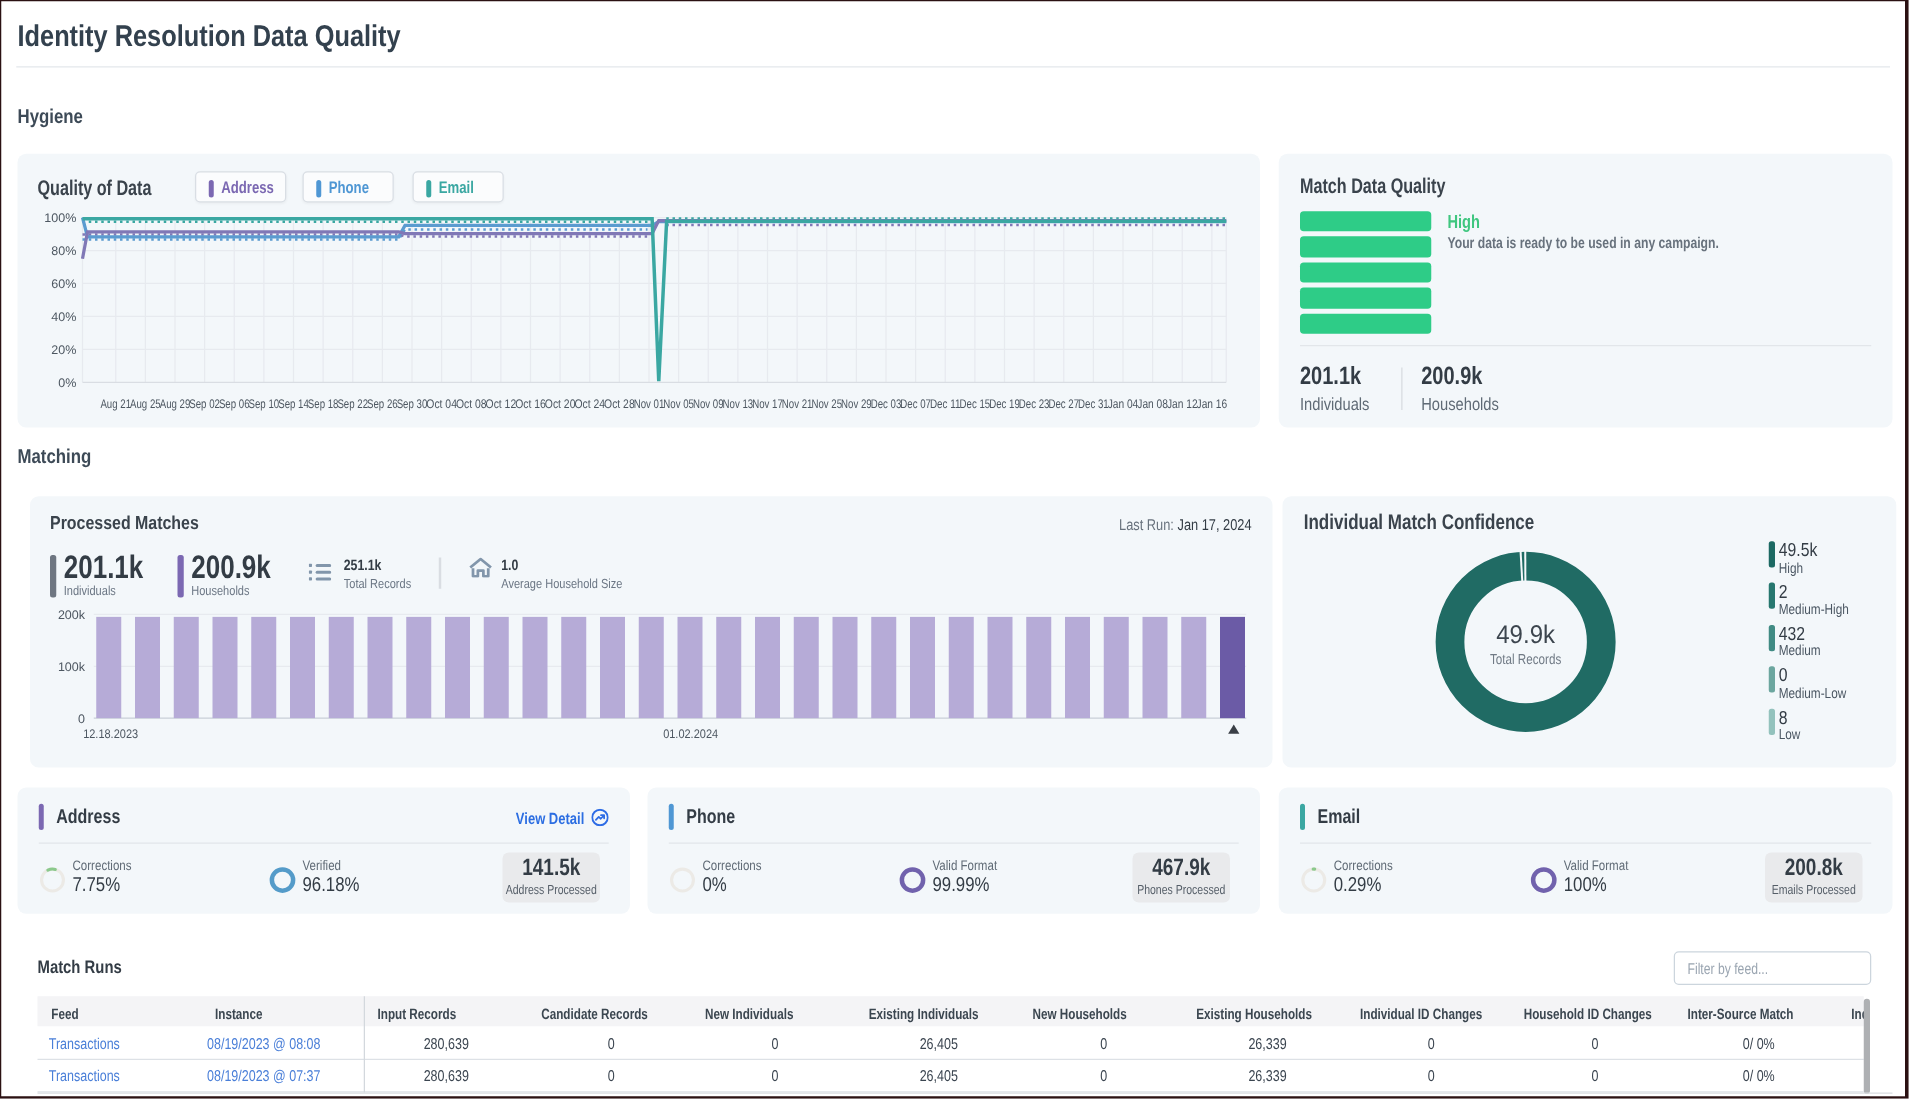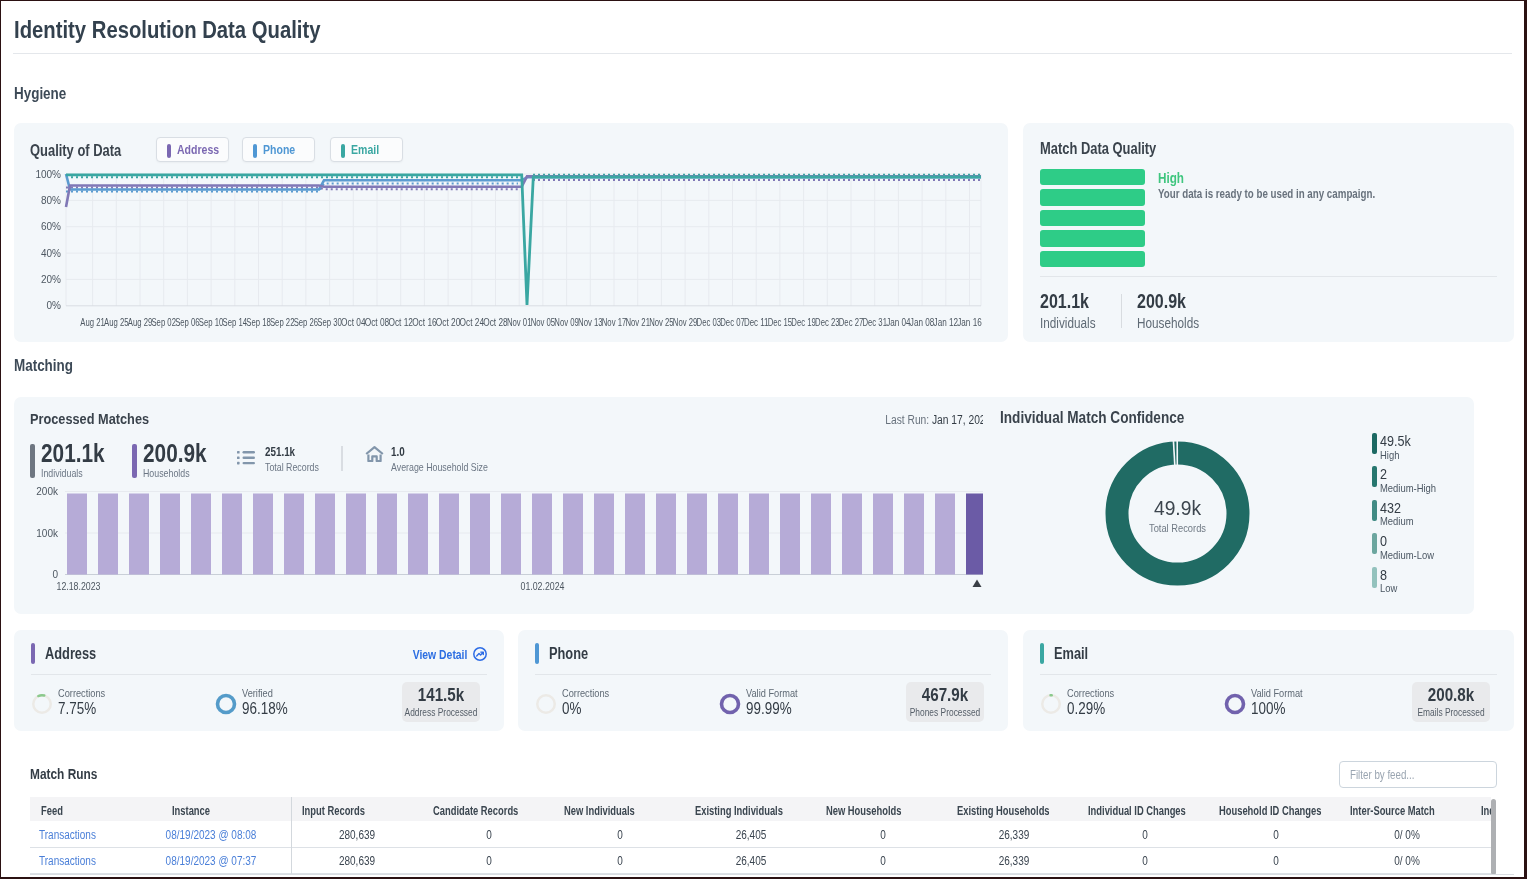--- a/index.html
+++ b/index.html
@@ -127,21 +127,21 @@
       <div class="abs" style="left:17px;top:127.5px;width:105px;height:16.5px;background:#2ecc87;border-radius:3px"></div>
       <div class="abs" style="left:135px;top:46px;font-size:15px;font-weight:700;color:#3fc67f;white-space:nowrap;transform:scaleX(0.78);transform-origin:0 50%;">High</div>
       <div class="abs" style="left:135px;top:64px;font-size:12.5px;font-weight:600;color:#68727d;white-space:nowrap;transform:scaleX(0.78);transform-origin:0 50%;">Your data is ready to be used in any campaign.</div>
       <div class="abs" style="left:17px;right:17px;top:153px;border-top:1px solid #e2e6ea"></div>
       <div class="abs" style="left:17px;top:167px;font-size:20px;font-weight:700;color:#333c45;white-space:nowrap;transform:scaleX(0.8);transform-origin:0 50%;">201.1k</div>
       <div class="abs" style="left:17px;top:192px;font-size:14px;font-weight:400;color:#5f6a75;white-space:nowrap;transform:scaleX(0.84);transform-origin:0 50%;">Individuals</div>
       <div class="abs" style="left:98px;top:171px;width:1px;height:34px;background:#d8dce0"></div>
       <div class="abs" style="left:114px;top:167px;font-size:20px;font-weight:700;color:#333c45;white-space:nowrap;transform:scaleX(0.8);transform-origin:0 50%;">200.9k</div>
       <div class="abs" style="left:114px;top:192px;font-size:14px;font-weight:400;color:#5f6a75;white-space:nowrap;transform:scaleX(0.84);transform-origin:0 50%;">Households</div>
     </div>
-    <div class="card" style="left:13px;top:396px;width:994px;height:217px">
+    <div class="card" style="left:23px;top:396px;width:994px;height:217px">
       <div class="abs" style="left:16px;top:13px;font-size:15px;font-weight:600;color:#3a434c;white-space:nowrap;transform:scaleX(0.85);transform-origin:0 50%;">Processed Matches</div>
       <div class="abs" style="right:17px;top:16px;font-size:12.5px;font-weight:400;color:#68727d;white-space:nowrap;transform:scaleX(0.82);transform-origin:100% 50%;">Last Run: <span style="color:#333c45">Jan 17, 2024</span></div>
       <div class="abs" style="left:16px;top:46.5px;width:4.5px;height:34px;border-radius:2px;background:#6e7681"></div>
       <div class="abs" style="left:27px;top:43px;font-size:26px;font-weight:700;color:#333c45;white-space:nowrap;transform:scaleX(0.8);transform-origin:0 50%;line-height:1">201.1k</div>
       <div class="abs" style="left:27px;top:70px;font-size:10.5px;font-weight:400;color:#6b7684;white-space:nowrap;transform:scaleX(0.84);transform-origin:0 50%;">Individuals</div>
       <div class="abs" style="left:118px;top:46.5px;width:4.5px;height:34px;border-radius:2px;background:#7b68b2"></div>
       <div class="abs" style="left:129px;top:43px;font-size:26px;font-weight:700;color:#333c45;white-space:nowrap;transform:scaleX(0.8);transform-origin:0 50%;line-height:1">200.9k</div>
       <div class="abs" style="left:129px;top:70px;font-size:10.5px;font-weight:400;color:#6b7684;white-space:nowrap;transform:scaleX(0.84);transform-origin:0 50%;">Households</div>
       <svg width="18" height="16" viewBox="0 0 18 16" style="position:absolute;left:223px;top:53px">
 <g fill="#8296ab">
@@ -197,21 +197,21 @@
         <rect x="828" y="11.5" width="20" height="81" fill="#b6abd7"></rect>
         <rect x="859" y="11.5" width="20" height="81" fill="#b6abd7"></rect>
         <rect x="890" y="11.5" width="20" height="81" fill="#b6abd7"></rect>
         <rect x="921" y="11.5" width="20" height="81" fill="#b6abd7"></rect>
         <rect x="952" y="11.5" width="20" height="81" fill="#6b5ba6"></rect>
         <text x="64.5" y="108.0" text-anchor="middle" font-size="10" fill="#4d5761" font-weight="400" font-family="Liberation Sans, sans-serif" textLength="44" lengthAdjust="spacingAndGlyphs">12.18.2023</text>
         <text x="528.5" y="108.0" text-anchor="middle" font-size="10" fill="#4d5761" font-weight="400" font-family="Liberation Sans, sans-serif" textLength="44" lengthAdjust="spacingAndGlyphs">01.02.2024</text>
         <polygon points="963,97.5 958.5,105.0 967.5,105.0" fill="#3a3f46"></polygon>
       </svg>
     </div>
-    <div class="card" style="left:982px;top:396px;width:491px;height:217px">
+    <div class="card" style="left:1025px;top:396px;width:491px;height:217px">
       <div class="abs" style="left:17px;top:11px;font-size:17px;font-weight:600;color:#3a434c;white-space:nowrap;transform:scaleX(0.8);transform-origin:0 50%;">Individual Match Confidence</div>
       <svg width="491" height="217" style="position:absolute;left:0;top:0">
         <circle cx="194.5" cy="116.5" r="60.5" fill="none" stroke="#206b64" stroke-width="23"></circle>
         <line x1="191.9" y1="69.6" x2="190.4" y2="43.1" stroke="#f3f7fa" stroke-width="1.6"></line>
         <line x1="194.3" y1="69.5" x2="194.2" y2="43.0" stroke="#f3f7fa" stroke-width="1.6"></line>
         <text x="194.5" y="117.5" text-anchor="middle" font-size="20.5" fill="#3c454e" font-weight="400" font-family="Liberation Sans, sans-serif" textLength="47" lengthAdjust="spacingAndGlyphs">49.9k</text>
         <text x="194.5" y="134.5" text-anchor="middle" font-size="11.5" fill="#707a85" font-weight="400" font-family="Liberation Sans, sans-serif" textLength="57" lengthAdjust="spacingAndGlyphs">Total Records</text>
       </svg>
       <div class="abs" style="left:389px;top:36.0px;width:4.5px;height:21px;border-radius:2px;background:#1c6963"></div>
       <div class="abs" style="left:396.5px;top:35.0px;font-size:15px;font-weight:400;color:#333c45;white-space:nowrap;transform:scaleX(0.84);transform-origin:0 50%;">49.5k</div>

